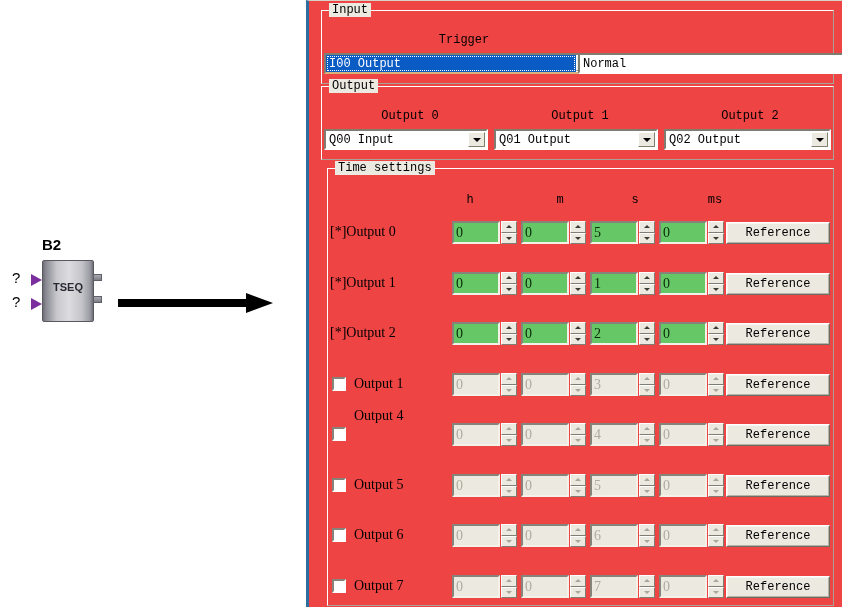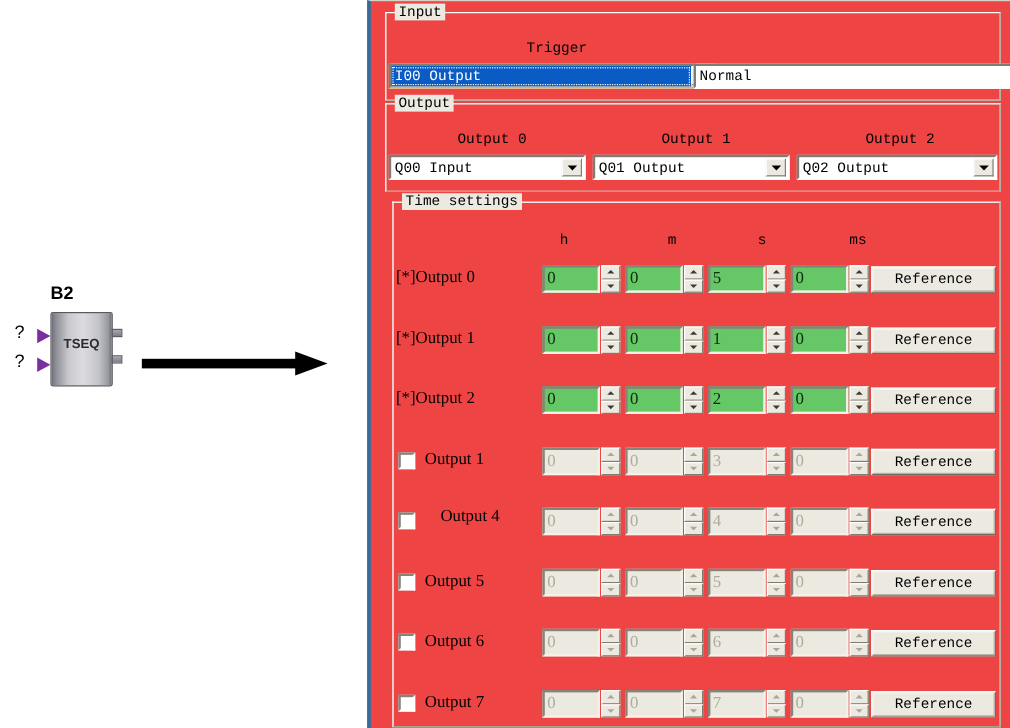--- a/index.html
+++ b/index.html
@@ -481,21 +481,21 @@
               </span>
               <span class="spin-btn">
                 <i class="tri-dn"></i>
               </span>
             </span>
           </span>
           <span class="btn-ref" style="left:398px; top:205px;">Reference</span>
         </div>
         <div style="position: absolute; inset: 0px;">
           <span class="chk" style="left:4px; top:258px;"></span>
-          <span class="row-label" style="left:26px; top:254px;margin-left:13px;">Output 4</span>
+          <span class="row-label" style="left:26px; top:239px;">Output 4</span>
           <span class="spin disabled" style="left:124px; top:254px;">
             <span class="spin-field">0</span>
             <span class="spin-btns">
               <span class="spin-btn">
                 <i class="tri-up"></i>
               </span>
               <span class="spin-btn">
                 <i class="tri-dn"></i>
               </span>
             </span>

